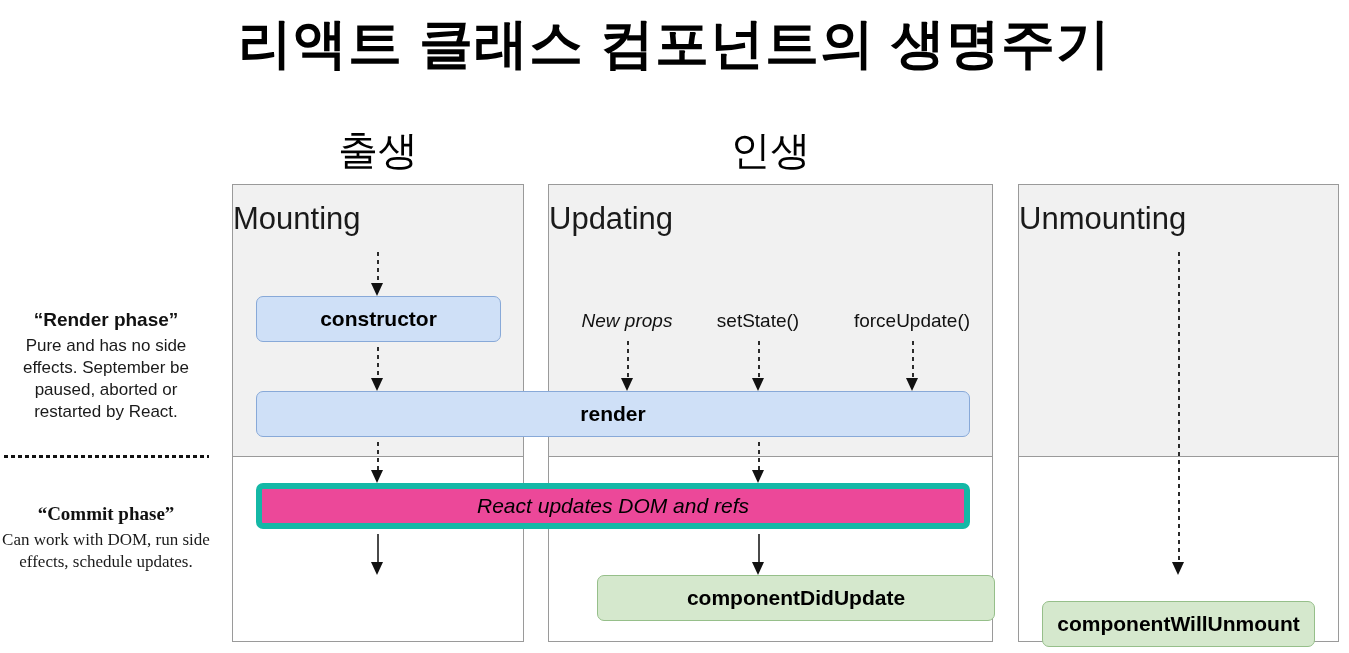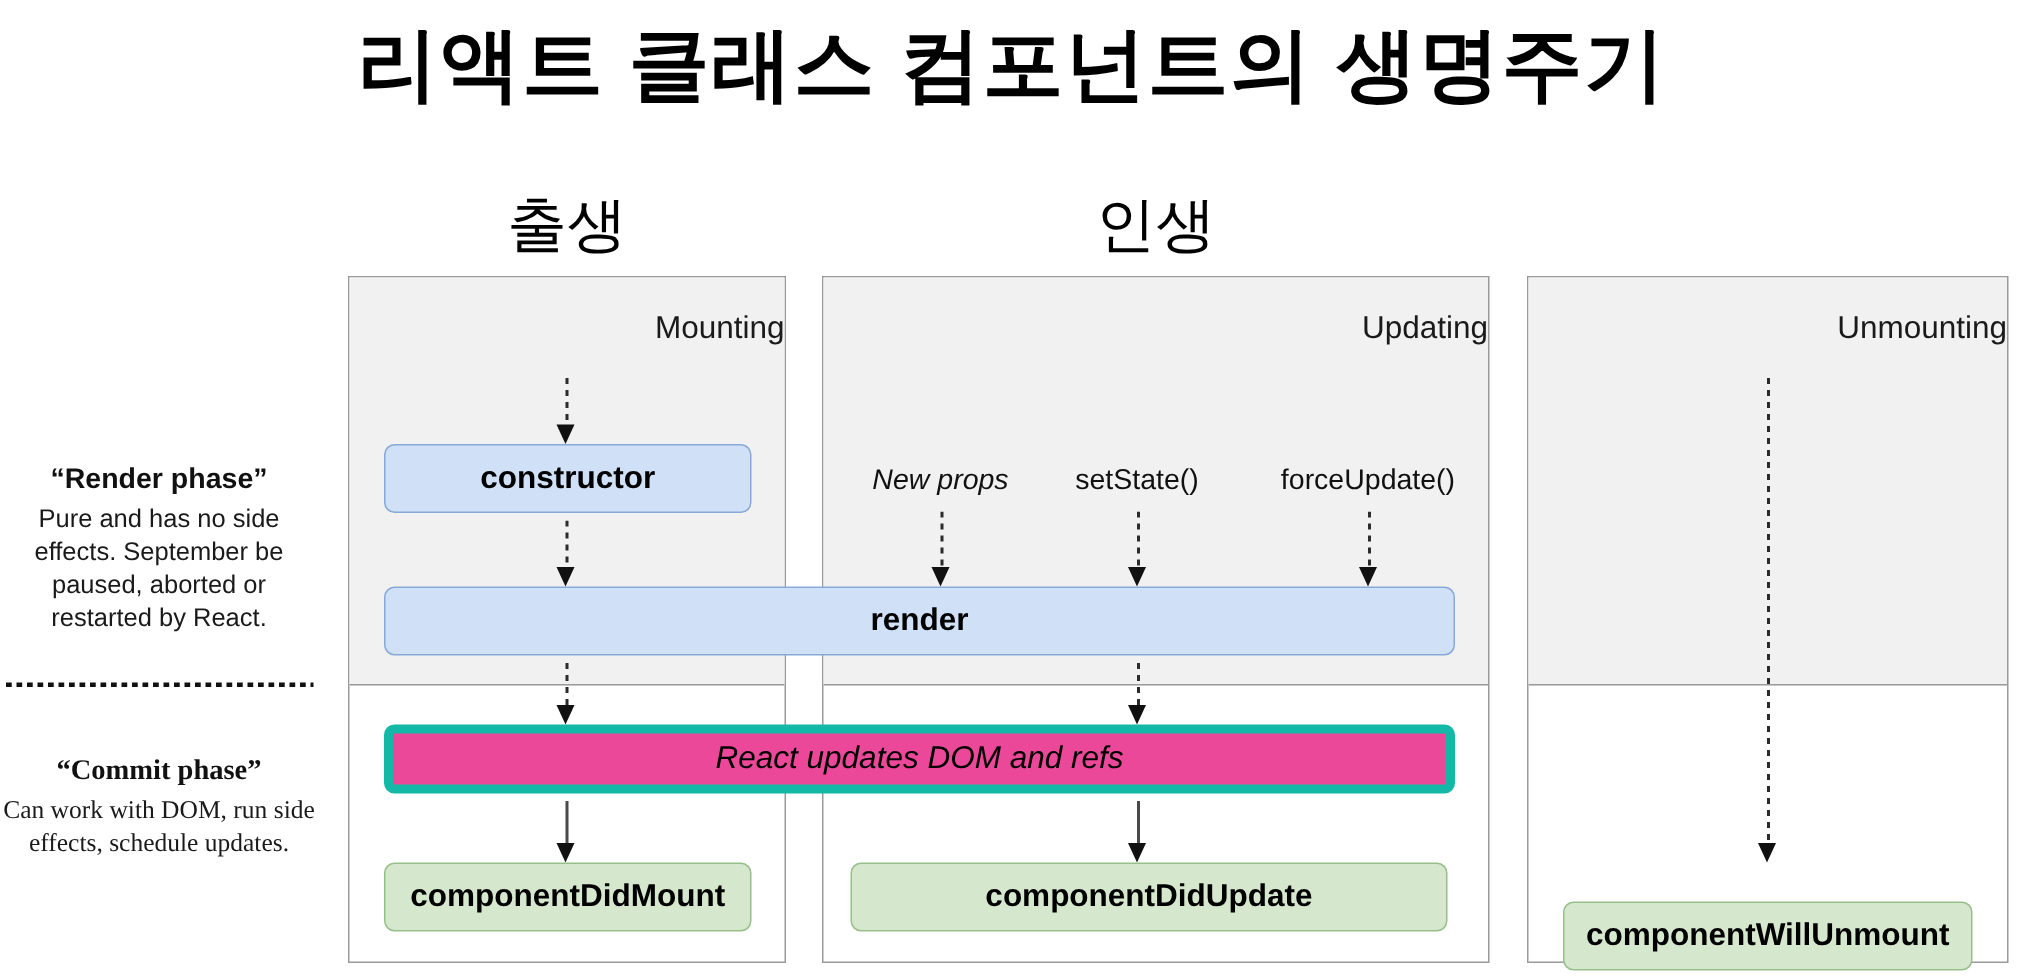--- a/index.html
+++ b/index.html
@@ -58,22 +58,22 @@
     position: absolute;
     left: 0; top: 0; right: 0;
     height: 272px;
     background: #f1f1f1;
     border-bottom: 1px solid #9a9a9a;
   }
 
   .panel-title {
     position: absolute;
     left: 0; right: 0; top: 14px;
-    text-align: right;
-    font-size: 21px;
+    text-align: left;
+    font-size: 31px;
     line-height: 40px;
     font-weight: normal;
     color: #1a1a1a;
   }
 
   
   .phase-block { position: absolute; left: 0; width: 212px; text-align: center; }
   #phase-render { top: 306px; }
   #phase-commit { top: 500px; font-family: Liberation Serif, serif; }
 
@@ -112,21 +112,21 @@
     color: #000;
   }
   .lcbox.blue   { background: #cfe0f7; border: 1px solid #88a9d8; font-weight: bold; }
   .lcbox.yellow { background: #ec4899; border: 6px solid #14b8a6; font-style: italic; font-weight: normal; }
   .lcbox.green  { background: #d5e8cd; border: 1px solid #96bf8a; font-weight: bold; }
 
   #box-constructor        { left: 256px;  top: 296px; width: 245px; height: 46px; }
   #box-render             { left: 256px;  top: 391px; width: 714px; height: 46px; }
   #box-react-updates      { left: 256px;  top: 483px; width: 714px; height: 46px; }
   #box-did-mount          { left: 256px;  top: 575px; width: 245px; height: 46px; }
-  #box-did-update         { left: 567px;  top: 575px; width: 398px; height: 46px; }
+  #box-did-update         { left: 597px;  top: 575px; width: 398px; height: 46px; }
   #box-will-unmount       { left: 1042px; top: 575px; width: 273px; height: 46px; margin-top: 26px; }
 
   
   .trigger-label {
     position: absolute;
     text-align: center;
     font-size: 19px;
     line-height: 25px;
     color: #111;
   }
@@ -264,17 +264,16 @@
     </div>
 
   <div class="arrow dashed" id="arr-unm-1">
       <div class="shaft"></div>
       <div class="head"></div>
     </div>
 
   <div class="lcbox blue" id="box-constructor">constructor</div>
   <div class="lcbox blue" id="box-render">render</div>
   <div class="lcbox yellow" id="box-react-updates">React updates DOM and refs</div>
-  <div class="lcbox green" id="box-did-mount">componentDidMount</div>
   <div class="lcbox green" id="box-did-update">componentDidUpdate</div>
   <div class="lcbox green" id="box-will-unmount">componentWillUnmount</div>
 
 </div>
 
 </body></html>

